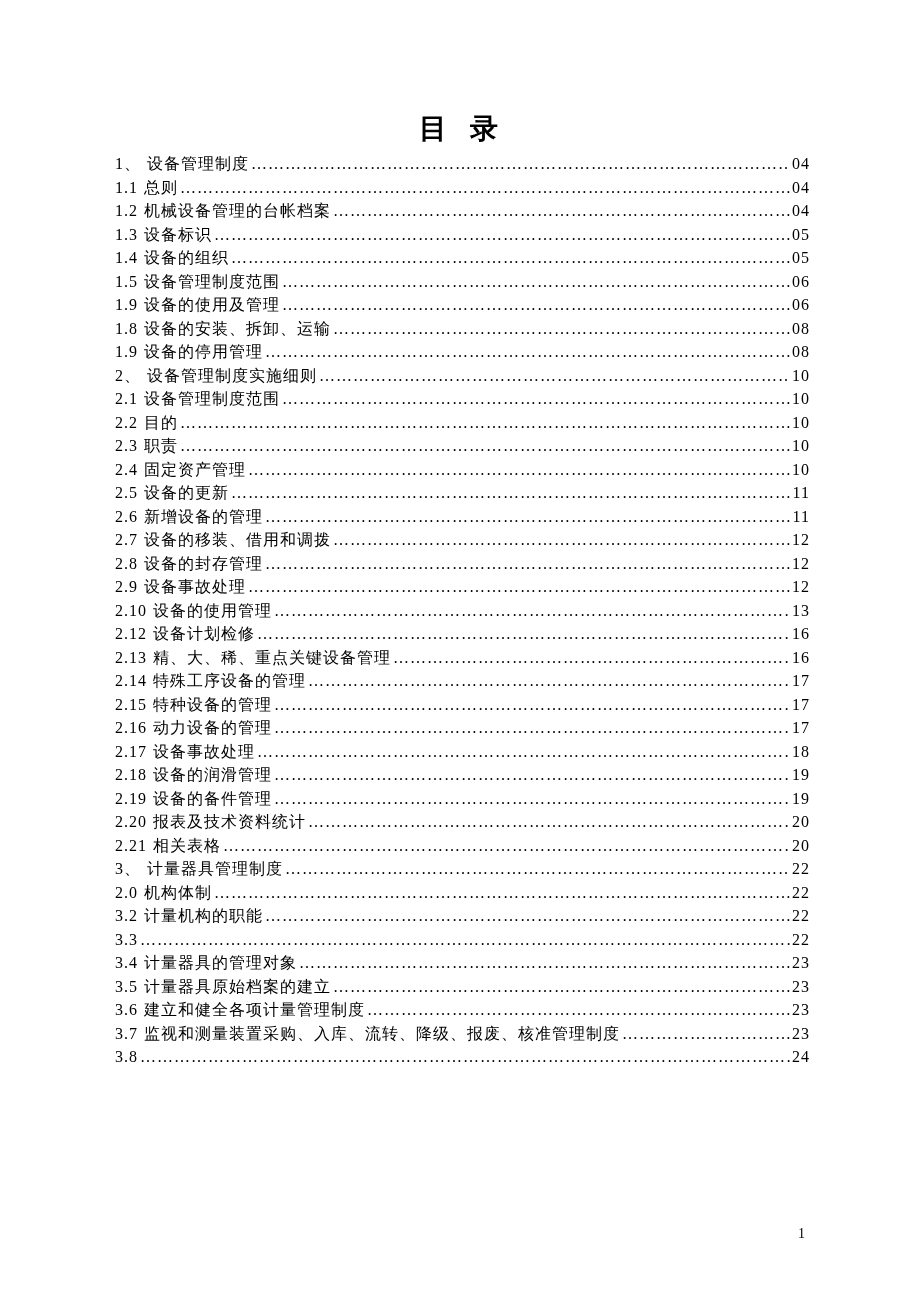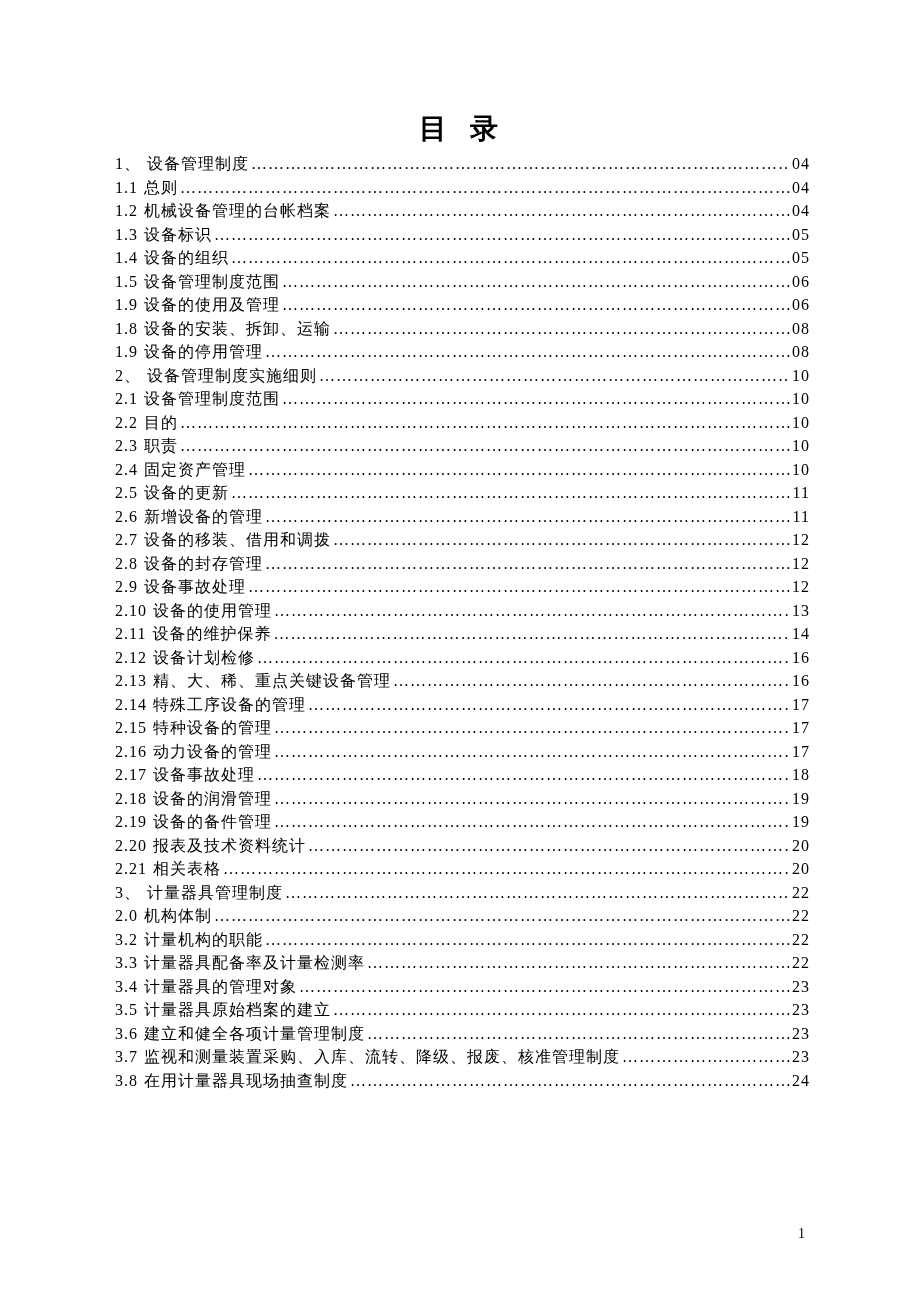--- a/index.html
+++ b/index.html
@@ -187,26 +187,20 @@
       <span class="toc-dots"></span>
       <span class="toc-page">12</span>
     </li>
     <li class="toc-entry">
       <span class="toc-num">2.10</span>
       <span class="toc-label">设备的使用管理</span>
       <span class="toc-dots"></span>
       <span class="toc-page">13</span>
     </li>
     <li class="toc-entry">
-      <span class="toc-num">2.11</span>
-      <span class="toc-label">设备的维护保养</span>
-      <span class="toc-dots"></span>
-      <span class="toc-page">14</span>
-    </li>
-    <li class="toc-entry">
       <span class="toc-num">2.12</span>
       <span class="toc-label">设备计划检修</span>
       <span class="toc-dots"></span>
       <span class="toc-page">16</span>
     </li>
     <li class="toc-entry">
       <span class="toc-num">2.13</span>
       <span class="toc-label">精、大、稀、重点关键设备管理</span>
       <span class="toc-dots"></span>
       <span class="toc-page">16</span>
@@ -272,21 +266,20 @@
       <span class="toc-page">22</span>
     </li>
     <li class="toc-entry">
       <span class="toc-num">3.2</span>
       <span class="toc-label">计量机构的职能</span>
       <span class="toc-dots"></span>
       <span class="toc-page">22</span>
     </li>
     <li class="toc-entry">
       <span class="toc-num">3.3</span>
-      <span class="toc-label">计量器具配备率及计量检测率</span>
       <span class="toc-dots"></span>
       <span class="toc-page">22</span>
     </li>
     <li class="toc-entry">
       <span class="toc-num">3.4</span>
       <span class="toc-label">计量器具的管理对象</span>
       <span class="toc-dots"></span>
       <span class="toc-page">23</span>
     </li>
     <li class="toc-entry">
@@ -302,19 +295,18 @@
       <span class="toc-page">23</span>
     </li>
     <li class="toc-entry">
       <span class="toc-num">3.7</span>
       <span class="toc-label">监视和测量装置采购、入库、流转、降级、报废、核准管理制度</span>
       <span class="toc-dots"></span>
       <span class="toc-page">23</span>
     </li>
     <li class="toc-entry">
       <span class="toc-num">3.8</span>
-      <span class="toc-label">在用计量器具现场抽查制度</span>
       <span class="toc-dots"></span>
       <span class="toc-page">24</span>
     </li>
   </ul>
 
 <div class="page-number">1</div>
 
 </body></html>

